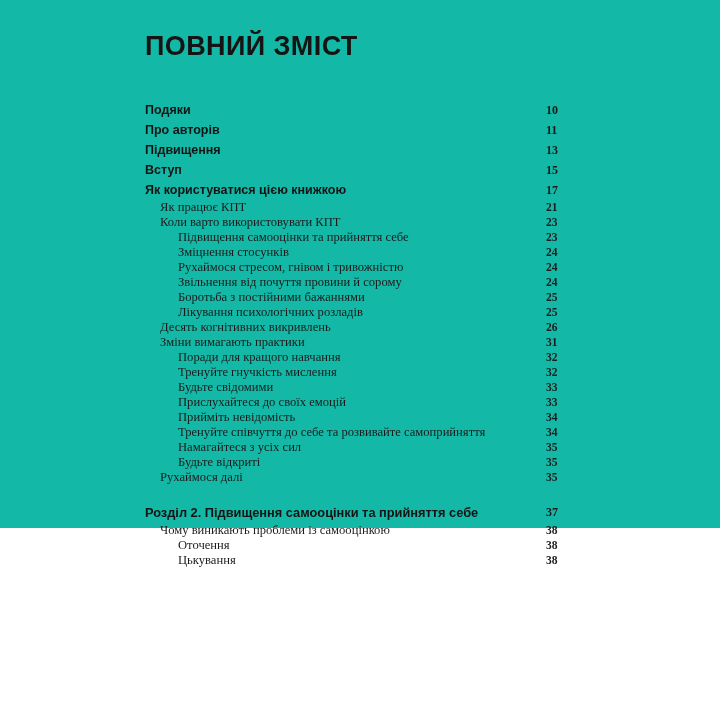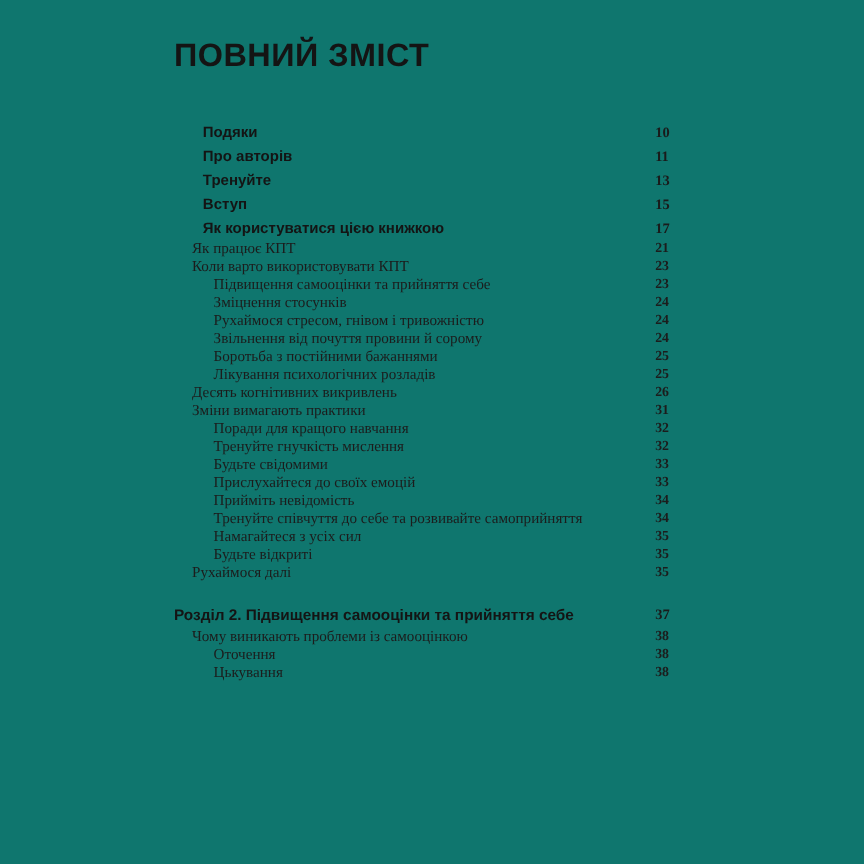--- a/index.html
+++ b/index.html
@@ -11,22 +11,22 @@
     width: 720px;
     height: 720px;
     overflow: hidden;
     font-family: "Liberation Sans", sans-serif;
     color: #1a1a1a;
     -webkit-font-smoothing: antialiased;
   }
   .page {
     position: relative;
     width: 720px;
-    height: 720px;
-    background: #0f766e;
+    height: 528px;
+    background: #14b8a6;
     box-sizing: border-box;
   }
   .toc-title {
     position: absolute;
     left: 145px;
     top: 32px;
     font-family: "Liberation Sans", sans-serif;
     font-weight: bold;
     font-size: 27px;
     letter-spacing: 0.4px;
@@ -61,21 +61,20 @@
   .lvl-front {
     height: 20px;
     line-height: 20px;
   }
   .lvl-front .label {
     left: 145px;
     font-family: "Liberation Sans", sans-serif;
     font-weight: bold;
     font-size: 12.5px;
     color: #141414;
-    margin-left: 24px;
   }
   .lvl-front .page-num {
     font-family: "Liberation Serif", serif;
     font-weight: bold;
     font-size: 12px;
     color: #1a1a1a;
   }
 
   
   .lvl-chapter {
@@ -146,21 +145,21 @@
   <div class="toc-body" id="toc-body">
       <div class="row lvl-front">
         <span class="label">Подяки</span>
         <span class="page-num">10</span>
       </div>
       <div class="row lvl-front">
         <span class="label">Про авторів</span>
         <span class="page-num">11</span>
       </div>
       <div class="row lvl-front">
-        <span class="label">Тренуйте</span>
+        <span class="label">Підвищення</span>
         <span class="page-num">13</span>
       </div>
       <div class="row lvl-front">
         <span class="label">Вступ</span>
         <span class="page-num">15</span>
       </div>
       <div class="row lvl-front">
         <span class="label">Як користуватися цією книжкою</span>
         <span class="page-num">17</span>
       </div>

